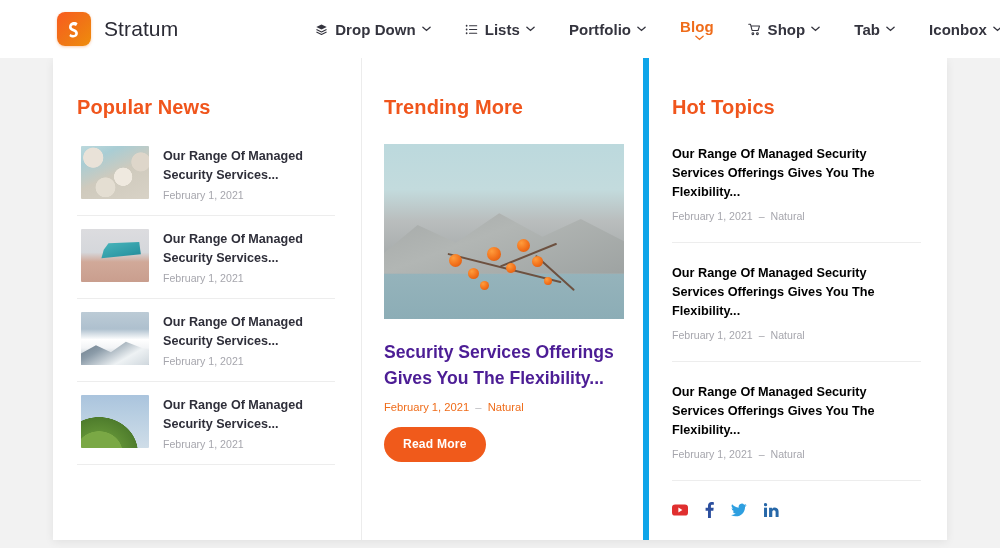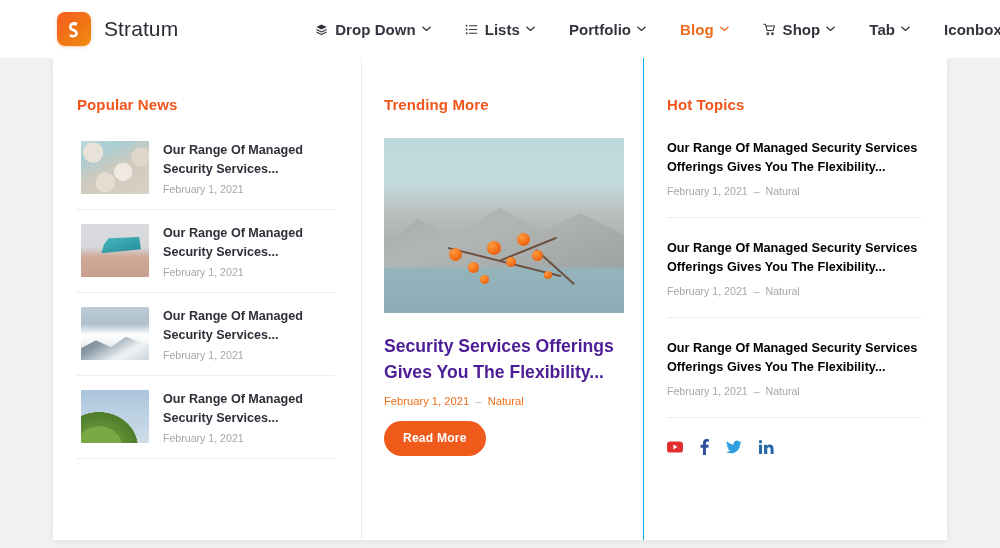--- a/index.html
+++ b/index.html
@@ -36,47 +36,47 @@
     display: flex; align-items: center;
     margin-left: 104px;
     gap: 0px;
   }
   .nav-item {
     display: flex; align-items: center;
     font-size: 15px; font-weight: 700; color: #34343e;
     padding: 0 17px; white-space: nowrap; cursor: pointer;
     letter-spacing: .05px;
   }
-  .nav-item.active { color: #ef6c1a; }
+  .nav-item.active { color: #ef6c1a; flex-direction: column; }
   .nav-ico { display: inline-flex; margin-right: 7px; }
   .nav-ico svg { display: block; }
   .caret { margin-left: 6px; display: inline-flex; }
   .caret svg { display: block; }
 
   
   .page {
     position: absolute; left: 53px; top: 58px;
     width: 894px; height: 482px;
     background: #ffffff;
     box-shadow: 0 2px 9px rgba(0,0,0,0.07);
     display: flex;
   }
   .col { position: relative; height: 100%; }
   .col-popular  { width: 308px; padding: 38px 26px 0 24px; }
   .col-trending { width: 282px; padding: 38px 22px 0 22px; border-left: 1px solid #ececec; }
-  .col-hot      { width: 304px; padding: 38px 26px 4px 23px; border-left: 1px solid #0ea5e9; }
+  .col-hot      { width: 304px; padding: 38px 26px 4px 23px; border-left: 6px solid #0ea5e9; }
 
   .col-title {
-    font-size: 15px; font-weight: 700; color: #f0551c;
+    font-size: 20px; font-weight: 700; color: #f0551c;
     margin-bottom: 25px; letter-spacing: .1px;
   }
 
   
   .pn-item {
-    display: flex; align-items: center;
+    display: flex; align-items: flex-start;
     padding: 13px 0 14px 4px;
     border-bottom: 1px solid #ededed;
   }
   .pn-item:first-of-type { padding-top: 2px; }
   .pn-thumb {
     width: 68px; height: 53px; flex: 0 0 68px;
     border-radius: 1px; margin-right: 14px; overflow: hidden;
     position: relative;
   }
   .pn-body { padding-top: 1px; }

